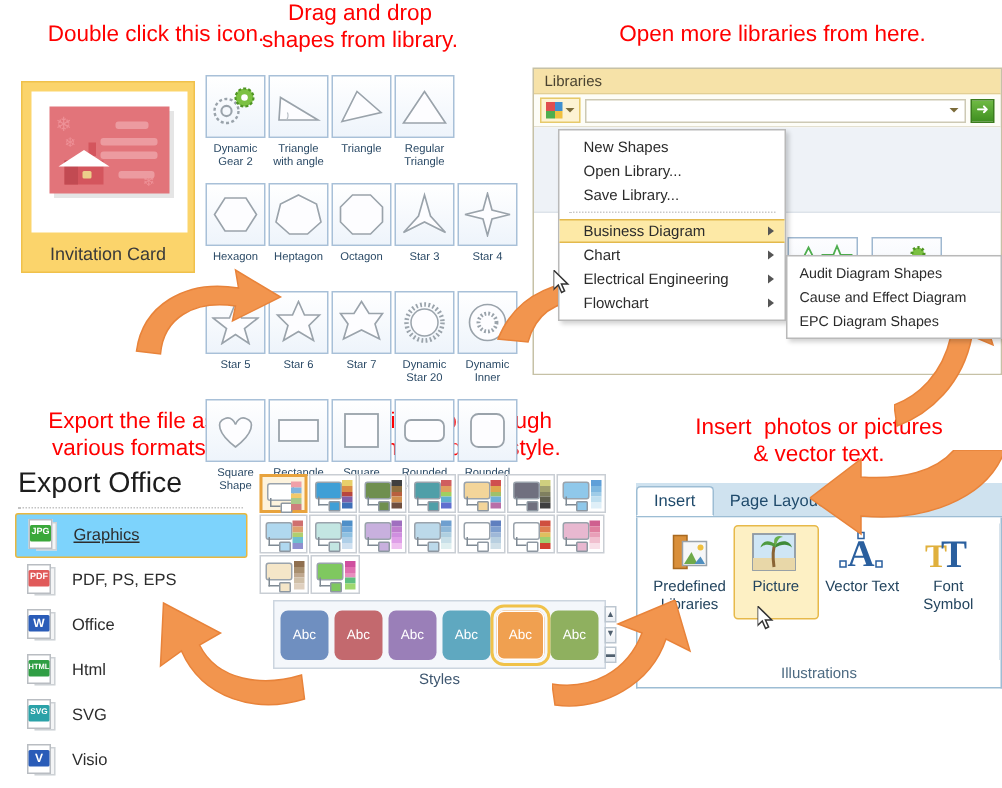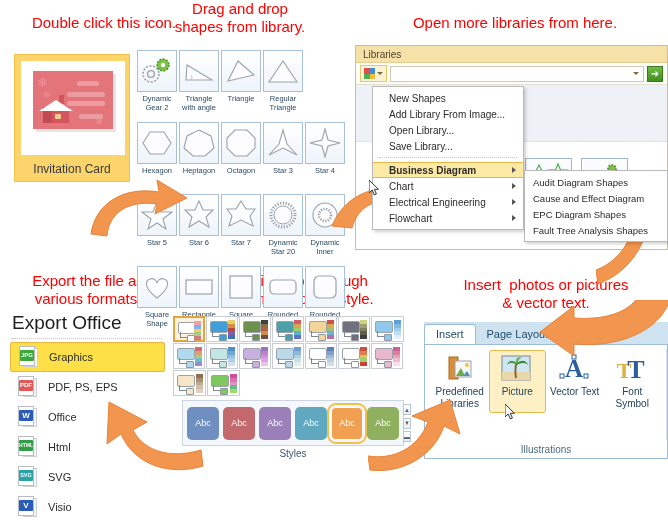--- a/index.html
+++ b/index.html
@@ -110,38 +110,38 @@
   }
   .menu-item{
     height:16px;font-size:10px;color:#2b2b2b;padding-left:16px;
     display:flex;align-items:center;position:relative;box-sizing:border-box;
   }
   .menu-item .arrow{
     position:absolute;right:7px;width:0;height:0;
     border-top:3px solid transparent;border-bottom:3px solid transparent;border-left:4px solid #555;
   }
   .menu-sep{height:1px;margin:3px 6px;border-top:1px dotted #c9c9c9;}
-  .menu-item.selected{background:#fde9a6;border-top:1px solid #e3b94c;border-bottom:1px solid #e3b94c;font-weight:bold;}
+  .menu-item.selected{background:#fde9a6;border-top:1px solid #e3b94c;border-bottom:1px solid #e3b94c;}
 
   #lib-submenu{
     left:524px;top:170px;width:144px;
     background:#ffffff;border:1px solid #b9b9b9;box-shadow:2px 2px 3px rgba(0,0,0,.18);
     padding:3px 0;box-sizing:border-box;z-index:31;
   }
   .sub-item{height:16px;font-size:9.5px;color:#2b2b2b;padding-left:8px;display:flex;align-items:center;box-sizing:border-box;}
 
   
   #export-title{left:12px;top:312px;font-size:19px;color:#1d1d1d;font-family:"Liberation Sans", sans-serif;}
   #export-dots{left:12px;top:338px;width:150px;border-top:1px dotted #c3c3c3;}
   #export-list{left:10px;top:342px;width:155px;}
   .export-item{
     height:30px;display:flex;align-items:center;padding-left:8px;box-sizing:border-box;
     font-size:11px;color:#2d2d2d;
   }
-  .export-item.selected{background:#fde047;border:1px solid #e8b73f;border-radius:2px;}
+  .export-item.selected{background:#7dd3fc;border:1px solid #e8b73f;border-radius:2px;text-decoration:underline;}
   .export-icon{
     width:20px;height:22px;position:relative;margin-right:10px;flex:0 0 auto;
   }
   .export-icon .page{
     position:absolute;left:0;top:0;width:16px;height:20px;background:#ffffff;border:1px solid #b9bdc2;box-sizing:border-box;
   }
   .export-icon .page2{
     position:absolute;left:5px;top:2px;width:14px;height:19px;background:#f4f5f6;border:1px solid #cdd1d5;box-sizing:border-box;
   }
   .export-icon .tag{
@@ -482,23 +482,20 @@
       </svg>
     </div>
   </div>
 </div>
 
 <div class="abs" id="lib-menu">
   <div class="menu-item">
     <span>New Shapes</span>
   </div>
   <div class="menu-item">
-    <span>Add Library From Image...</span>
-  </div>
-  <div class="menu-item">
     <span>Open Library...</span>
   </div>
   <div class="menu-item">
     <span>Save Library...</span>
   </div>
   <div class="menu-sep"></div>
   <div class="menu-item selected">
     <span>Business Diagram</span>
     <span class="arrow"></span>
   </div>
@@ -522,23 +519,20 @@
 
 <div class="abs" id="lib-submenu">
   <div class="sub-item">
     <span>Audit Diagram Shapes</span>
   </div>
   <div class="sub-item">
     <span>Cause and Effect Diagram</span>
   </div>
   <div class="sub-item">
     <span>EPC Diagram Shapes</span>
-  </div>
-  <div class="sub-item">
-    <span>Fault Tree Analysis Shapes</span>
   </div>
 </div>
 
 <div class="abs" id="export-title">Export Office</div>
 <div class="abs" id="export-dots"></div>
 
 <div class="abs" id="export-list">
   <div class="export-item selected">
     <span class="export-icon">
       <span class="page2"></span>

